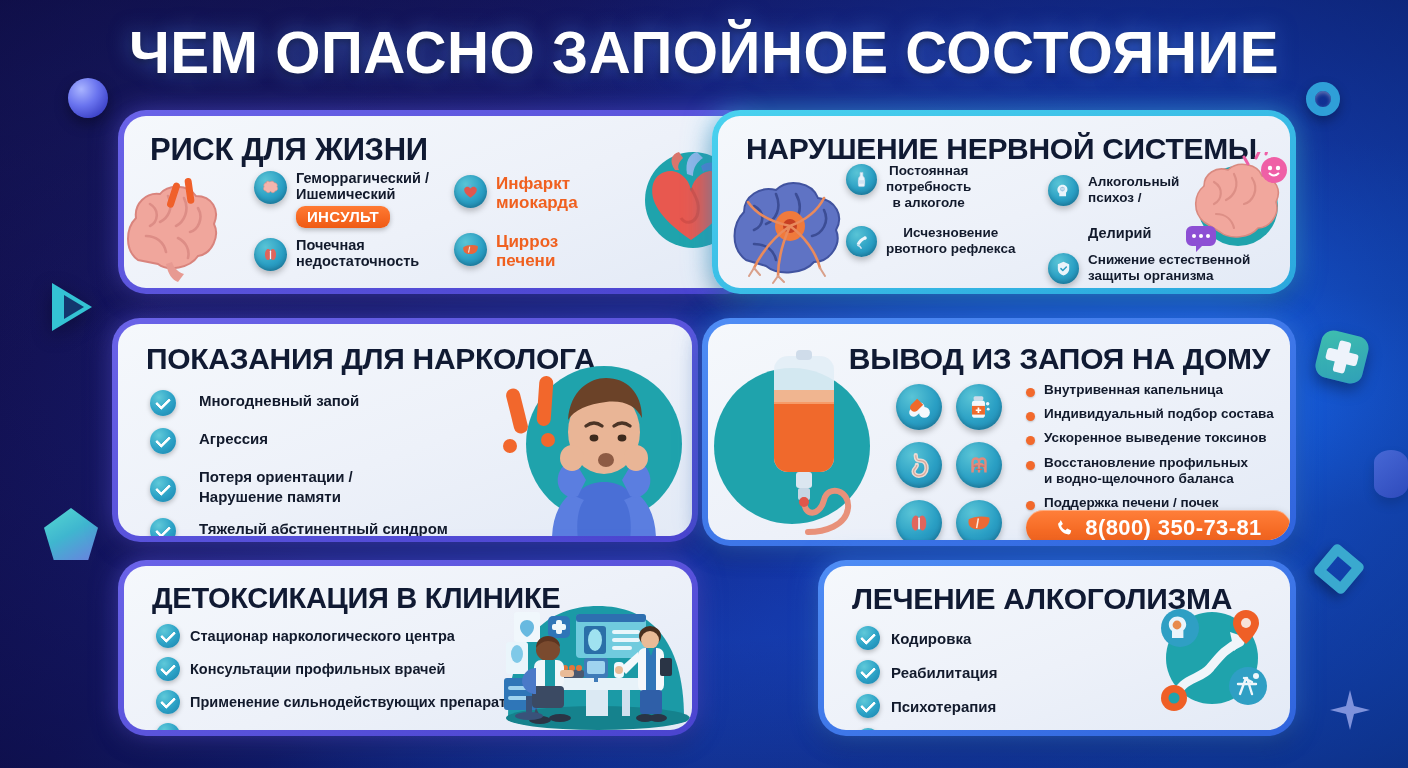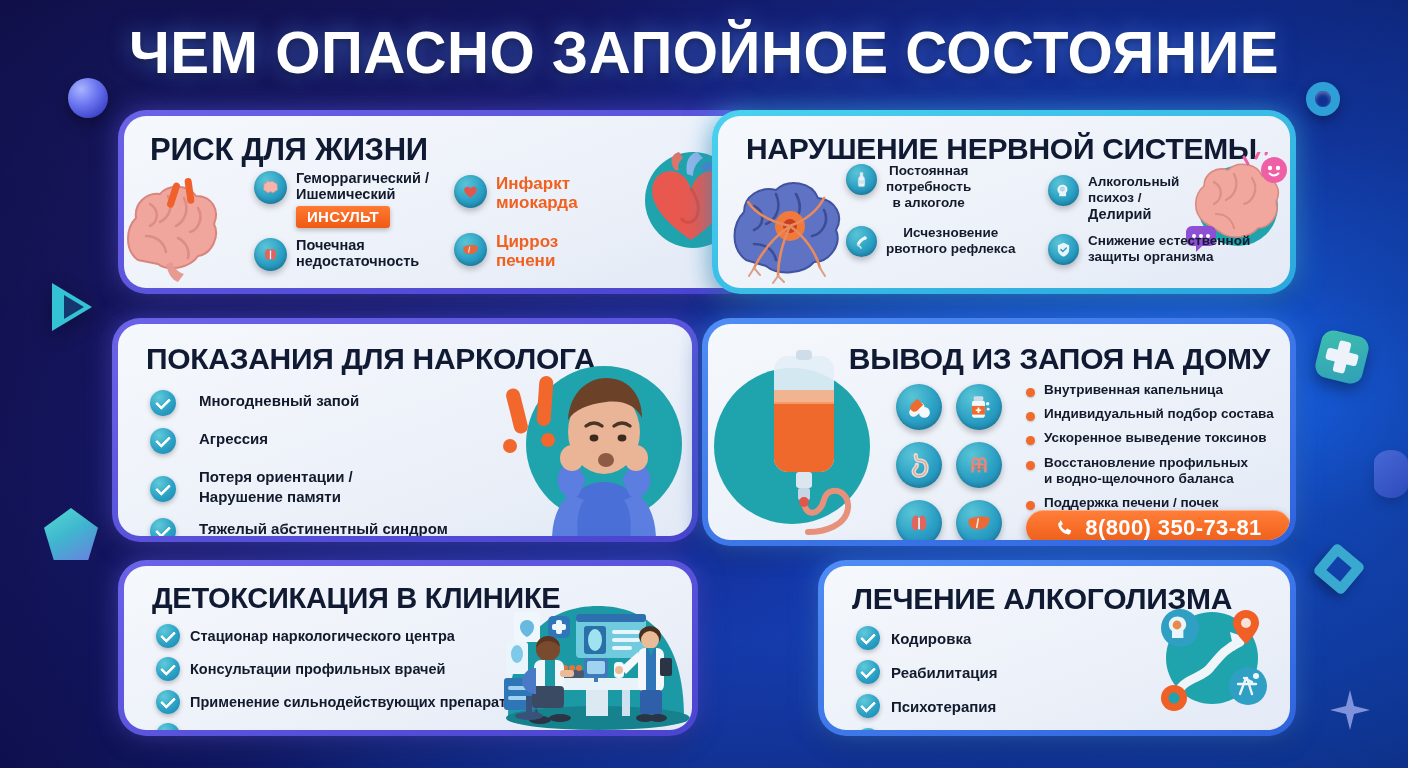--- a/index.html
+++ b/index.html
@@ -149,21 +149,21 @@
   .dot-o{
     width:9px;height:9px;border-radius:50%;
     background:#f2692c;flex:none;margin-top:6px;
     box-shadow:0 1px 2px rgba(0,0,0,.2);
   }
   .orange{color:#f0601f;}
   .pill{
     display:inline-block;
     background:linear-gradient(180deg,#ff7a33 0%,#ef5a14 100%);
     color:#fff;font-weight:bold;
-    border-radius:3px;padding:2px 11px 3px;
+    border-radius:9px;padding:2px 11px 3px;
     box-shadow:0 2px 5px rgba(0,0,0,.25);
     letter-spacing:.3px;
   }
 
   
   #card1-wrap{left:118px;top:110px;width:637px;height:184px;}
   #c1-title{position:absolute;left:26px;top:16px;font-size:31px;}
   #c1-brain{
     position:absolute;left:-4px;top:48px;width:128px;height:120px;
   }
@@ -397,21 +397,21 @@
         <span class="badge">
           <svg width="17" height="17" viewBox="0 0 24 24">
             <path d="M6 20v-4c-1.6-1-2.6-2.9-2.6-5C3.4 7.2 6.6 4 10.6 4c4 0 7 3 7 6.6 0 2-.9 3.3-2 4.3V20z" fill="#eaf4fb"></path>
             <circle cx="10.5" cy="10" r="3.4" fill="#9fc6e0"></circle>
             <path d="M8 8.5c1.5 1 3.5 1 5 0M8 11.5c1.5-1 3.5-1 5 0" stroke="#eaf4fb" stroke-width=".9" fill="none"></path>
           </svg>
         </span>
         <div>
           <div class="c2-text">Алкогольный</div>
           <div class="c2-text">психоз /</div>
-          <div class="c2-text orange" style="font-size:14.5px;">Делирий</div>
+          <div class="c2-text orange" style="font-size:14.5px;margin-top:19px;">Делирий</div>
         </div>
       </div>
       <div class="c2-item" style="margin-top:8px;">
         <span class="badge">
           <svg width="17" height="17" viewBox="0 0 24 24">
             <path d="M12 2.5 20 6v6.5c0 4.5-3.3 8.2-8 9.5-4.7-1.3-8-5-8-9.5V6z" fill="#eaf4fb"></path>
             <path d="M8.4 12.2l2.6 2.6 5-5" stroke="#2a9fc4" stroke-width="2.1" fill="none" stroke-linecap="round" stroke-linejoin="round"></path>
           </svg>
         </span>
         <div>

